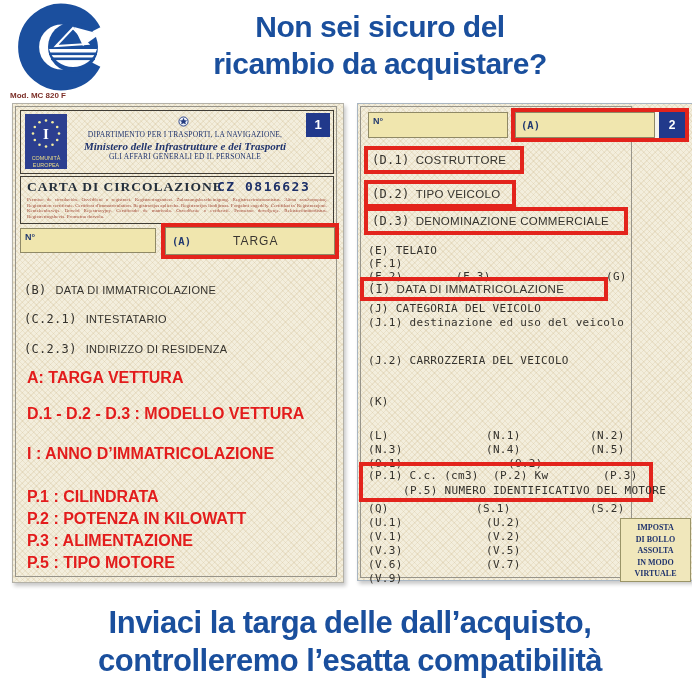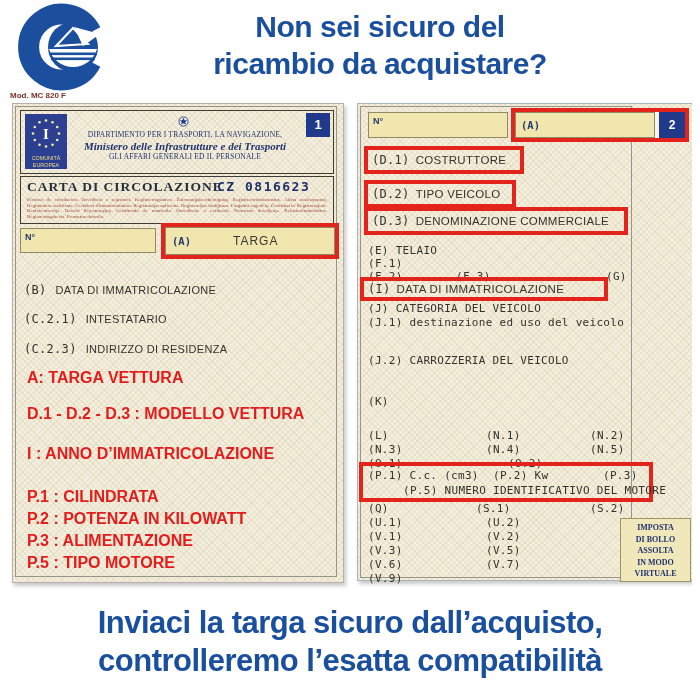--- a/index.html
+++ b/index.html
@@ -257,17 +257,17 @@
          box-sizing:border-box;z-index:5;text-align:center;color:#20346e;font-weight:bold;font-size:8px;line-height:11.5px;padding-top:3px;">
       <div>IMPOSTA</div>
       <div>DI BOLLO</div>
       <div>ASSOLTA</div>
       <div>IN MODO</div>
       <div>VIRTUALE</div>
     </div>
   </div>
 
   <div class="head" style="left:0px;top:604px;width:700px;font-size:31px;line-height:38px;">
-    <div>Inviaci la targa sicuro dall’acquisto,</div>
+    <div>Inviaci la targa delle dall’acquisto,</div>
     <div>controlleremo l’esatta compatibilità</div>
   </div>
 
 </div>
 
 </body></html>

